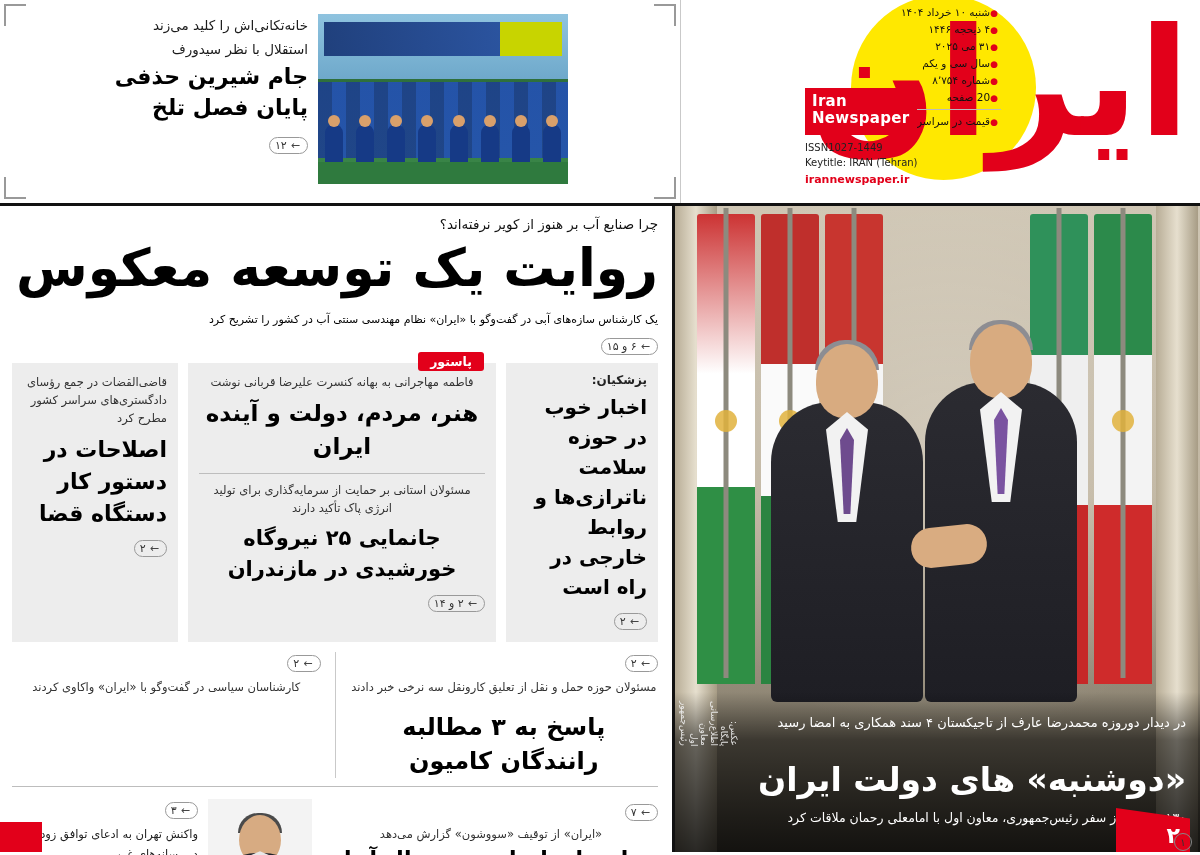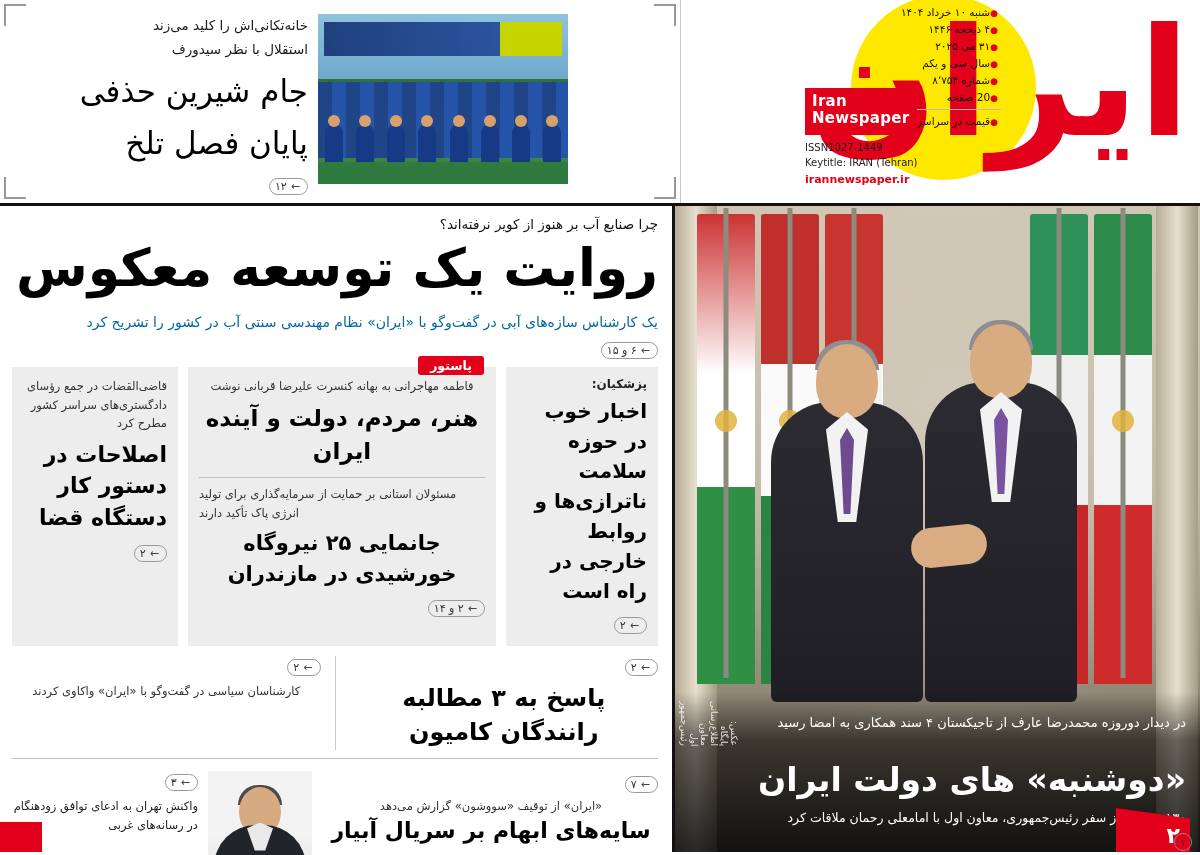--- a/index.html
+++ b/index.html
@@ -106,24 +106,24 @@
     text-align: right;
     direction: rtl;
     padding-top: 6px;
   }
   .teaser-kicker {
     font-size: 13.5px;
     line-height: 1.75;
     color: #1a1a1a;
   }
   .teaser-title {
-    font-size: 31px;
-    font-weight: normal;
+    font-size: 22px;
+    font-weight: bold;
     line-height: 1.42;
-    margin-top: 8px;
+    margin-top: 0;
     color: #000;
   }
   .pagearrow {
     display: inline-flex;
     align-items: center;
     gap: 4px;
     border: 1px solid #999;
     border-radius: 11px;
     padding: 1px 7px 1px 5px;
     font-size: 11px;
@@ -259,21 +259,21 @@
     direction: rtl;
     text-align: right;
     position: relative;
   }
   .lead-kicker { font-size: 13.5px; color: #111; margin-bottom: 4px; }
   .lead-title {
     font-size: 52px; font-weight: bold; line-height: 1.25; color: #000;
     margin: 4px 0 10px;
     letter-spacing: -1px;
   }
-  .lead-sub { font-size: 14px; color: #0369a1; line-height: 1.6; }
+  .lead-sub { font-size: 11px; color: #000000; line-height: 1.6; }
   .lead-pages { margin-top: 6px; }
   .hr-thin { border-top: 1px solid #bdbdbd; margin: 8px 0; }
 
   .cards { display: flex; flex-direction: row; gap: 10px; margin-top: 8px; }
   .card {
     background: #ededed;
     padding: 10px 11px 12px;
     position: relative;
   }
   .card.col-a { width: 152px; }
@@ -476,21 +476,21 @@
               <span>۲</span>
             </span>
           </div>
         </div>
 
         <div class="card col-b">
           <div class="card-label red">پاستور</div>
           <div class="card-kicker" style="text-align:center;">فاطمه مهاجرانی به بهانه کنسرت علیرضا قربانی نوشت</div>
           <div class="card-title-b">هنر، مردم، دولت و آینده ایران</div>
           <div class="hr-thin"></div>
-          <div class="card-kicker" style="text-align:left;">مسئولان استانی بر حمایت از سرمایه‌گذاری برای تولید انرژی پاک تأکید دارند</div>
+          <div class="card-kicker" style="text-align:center;">مسئولان استانی بر حمایت از سرمایه‌گذاری برای تولید انرژی پاک تأکید دارند</div>
           <div class="card-title-b2">جانمایی ۲۵ نیروگاه خورشیدی در مازندران</div>
           <div style="margin-top:8px;">
             <span class="pagearrow">
               <span class="ar">←</span>
               <span>۲ و ۱۴</span>
             </span>
           </div>
         </div>
 
         <div class="card col-c">
@@ -506,20 +506,21 @@
       </div>
 
       <div class="row-two">
         <div class="cell">
           <div style="margin-bottom:6px;">
             <span class="pagearrow">
               <span class="ar">←</span>
               <span>۲</span>
             </span>
           </div>
+          <div class="cell-kicker" style="text-align:center;">مسئولان حوزه حمل و نقل از تعلیق کارونقل سه نرخی خبر دادند</div>
           <div class="cell-title">پاسخ به ۳ مطالبه رانندگان کامیون</div>
         </div>
 
         <div class="v-divider"></div>
 
         <div class="cell">
           <div style="margin-bottom:6px;">
             <span class="pagearrow">
               <span class="ar">←</span>
               <span>۲</span>

